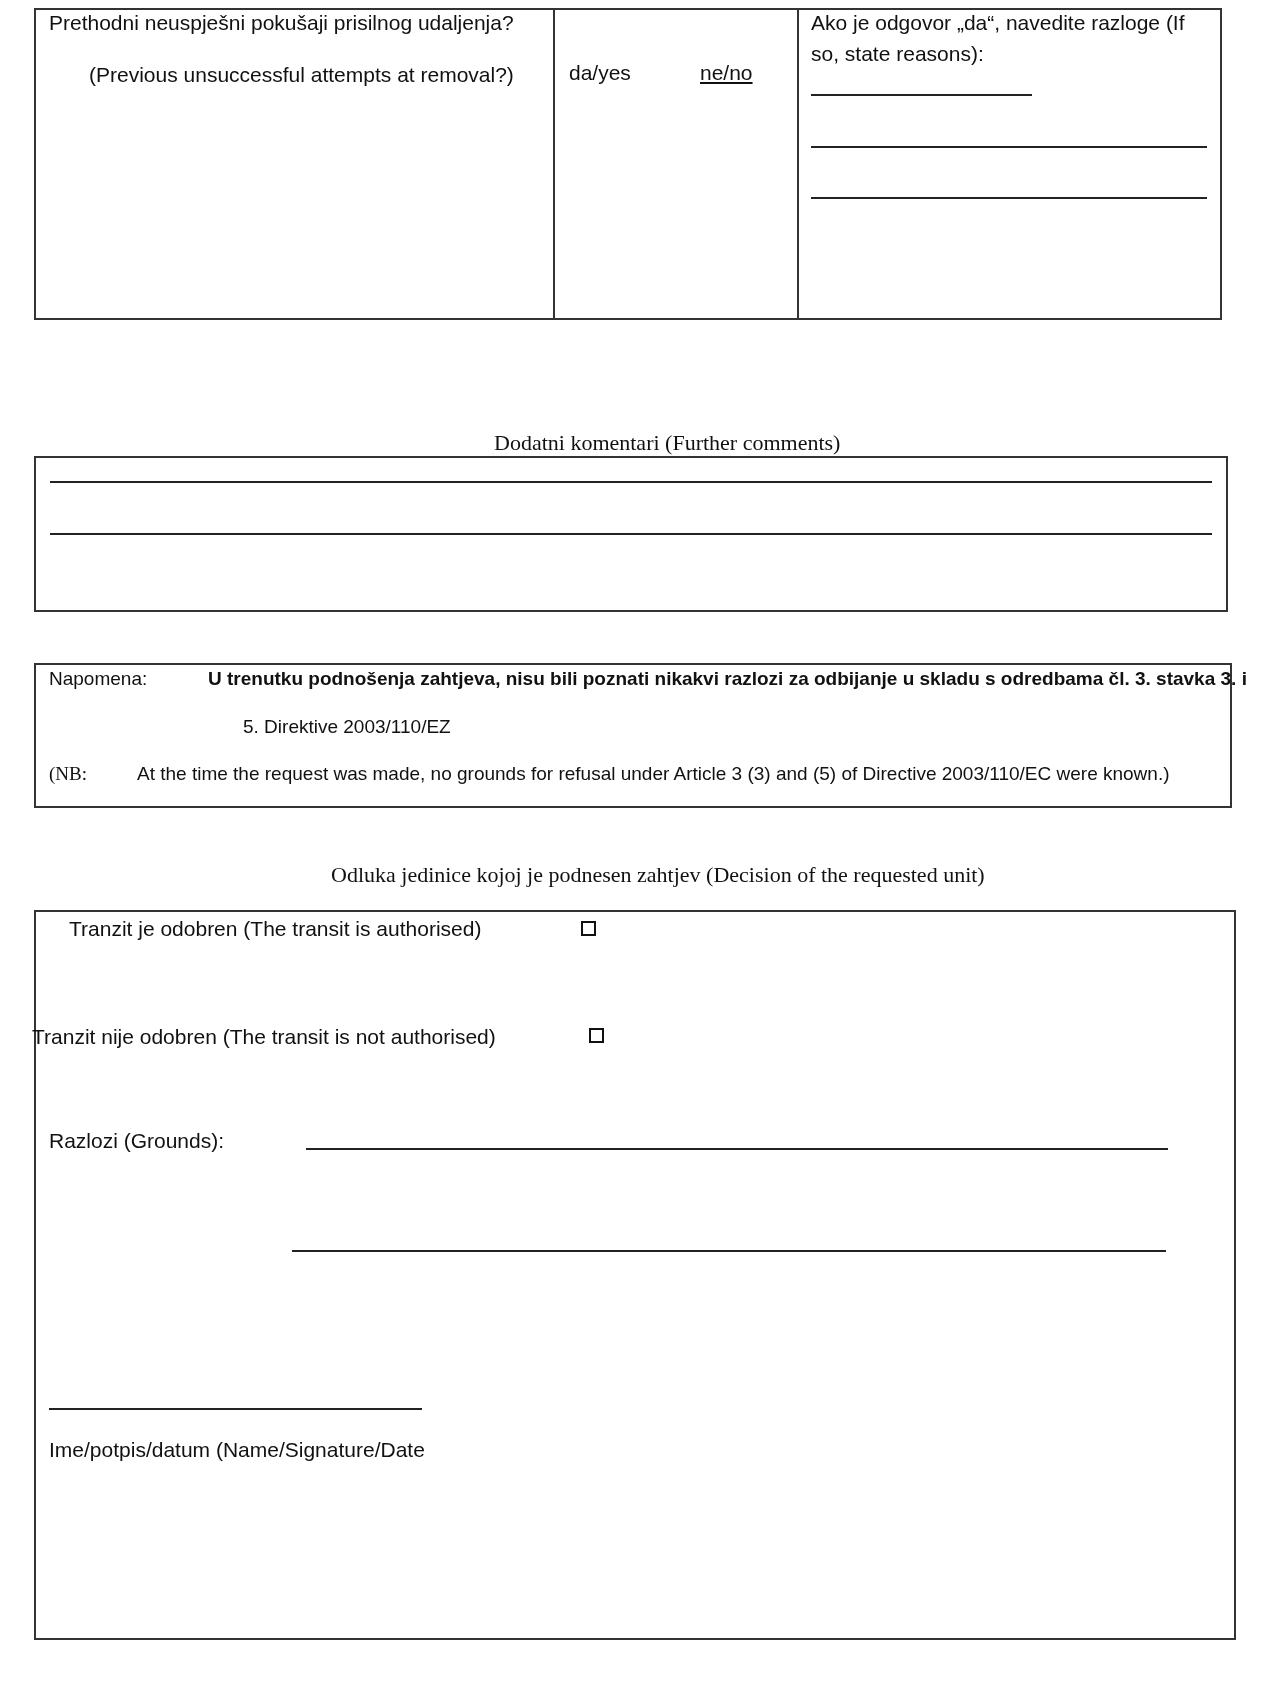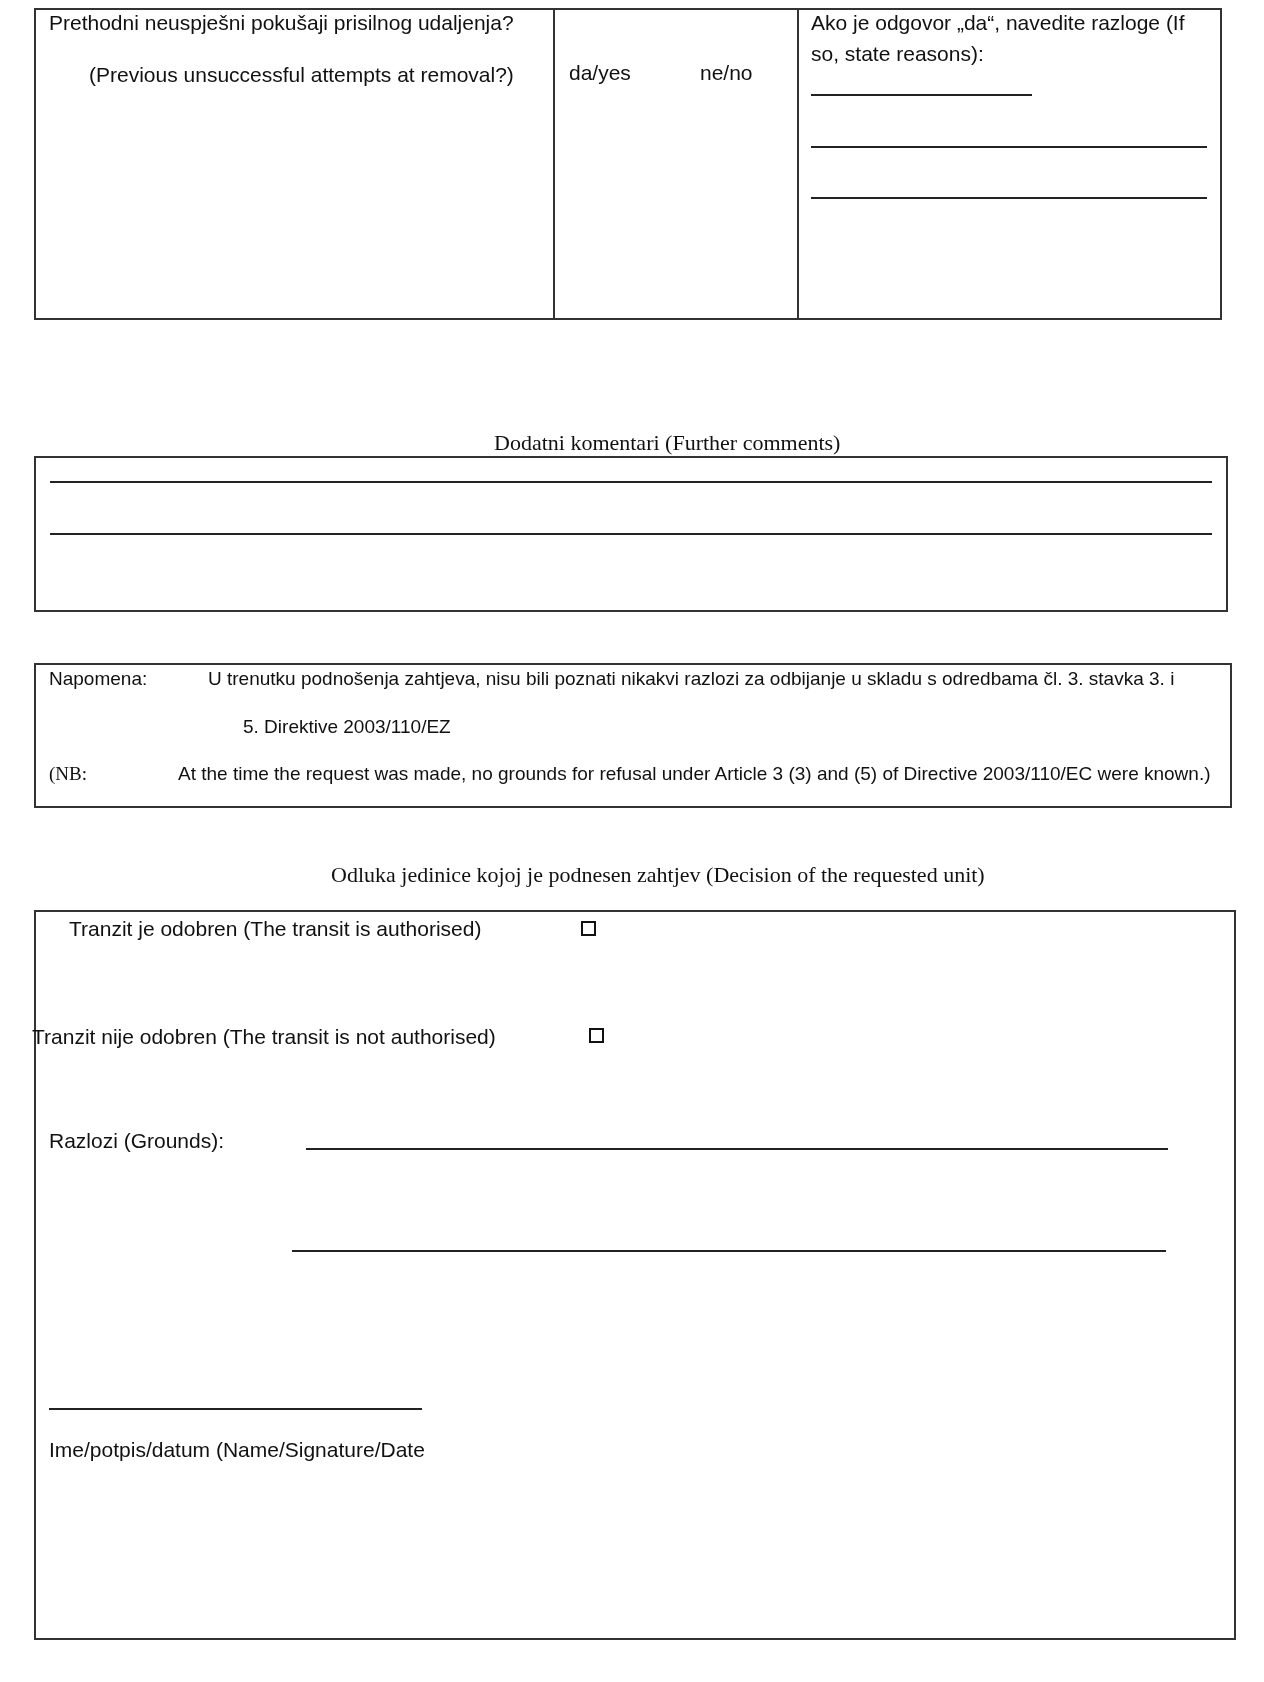--- a/index.html
+++ b/index.html
@@ -17,39 +17,39 @@
 <body>
 
 <div class="box" style="left:34px; top:8px; width:1188px; height:312px;"></div>
 <div class="vline" style="left:553px; top:8px; height:312px;"></div>
 <div class="vline" style="left:797px; top:8px; height:312px;"></div>
 
 <div class="abs sans" style="left:49px; top:10px;">Prethodni neuspješni pokušaji prisilnog udaljenja?</div>
 <div class="abs sans" style="left:49px; top:62px;margin-left:40px;">(Previous unsuccessful attempts at removal?)</div>
 
 <div class="abs sans" style="left:569px; top:60px;">da/yes</div>
-<div class="abs sans" style="left:700px; top:60px;">ne/no</div>
+<div class="abs sans" style="left:700px; top:60px;text-decoration:underline;">ne/no</div>
 
 <div class="abs sans" style="left:811px; top:10px;">Ako je odgovor „da“, navedite razloge (If</div>
 <div class="abs sans" style="left:811px; top:41px;">so, state reasons):</div>
 <div class="uline" style="left:811px; top:94px; width:221px;"></div>
 <div class="uline" style="left:811px; top:146px; width:396px;"></div>
 <div class="uline" style="left:811px; top:197px; width:396px;"></div>
 
 <div class="abs serif" style="left:494px; top:430px;">Dodatni komentari (Further comments)</div>
 <div class="box" style="left:34px; top:456px; width:1194px; height:156px;"></div>
 <div class="uline" style="left:50px; top:481px; width:1162px;"></div>
 <div class="uline" style="left:50px; top:533px; width:1162px;"></div>
 
 <div class="box" style="left:34px; top:663px; width:1198px; height:145px;"></div>
 <div class="abs sans" style="left:49px; top:666px; font-size:19px;text-align:center;">Napomena:</div>
-<div class="abs sans" style="left:208px; top:666px; font-size:19px;">U trenutku podnošenja zahtjeva, nisu bili poznati nikakvi razlozi za odbijanje u skladu s odredbama čl. 3. stavka 3. i</div>
+<div class="abs sans" style="left:208px; top:666px; font-size:19px;font-weight:bold;">U trenutku podnošenja zahtjeva, nisu bili poznati nikakvi razlozi za odbijanje u skladu s odredbama čl. 3. stavka 3. i</div>
 <div class="abs sans" style="left:199px; top:714px; font-size:19px;margin-left:44px;">5. Direktive 2003/110/EZ</div>
 <div class="abs sans" style="left:49px; top:761px; font-size:19px;font-family:Liberation Serif, serif;">(NB:</div>
-<div class="abs sans" style="left:137px; top:761px; font-size:19px;margin-left:41px;">At the time the request was made, no grounds for refusal under Article 3 (3) and (5) of Directive 2003/110/EC were known.)</div>
+<div class="abs sans" style="left:137px; top:761px; font-size:19px;">At the time the request was made, no grounds for refusal under Article 3 (3) and (5) of Directive 2003/110/EC were known.)</div>
 
 <div class="abs serif" style="left:331px; top:862px;">Odluka jedinice kojoj je podnesen zahtjev (Decision of the requested unit)</div>
 <div class="box" style="left:34px; top:910px; width:1202px; height:730px;"></div>
 
 <div class="abs sans" style="left:49px; top:916px;margin-left:20px;">Tranzit je odobren (The transit is authorised)</div>
 <div class="chk" style="left:581px; top:921px;"></div>
 
 <div class="abs sans" style="left:32px; top:1024px;">Tranzit nije odobren (The transit is not authorised)</div>
 <div class="chk" style="left:589px; top:1028px;"></div>
 

